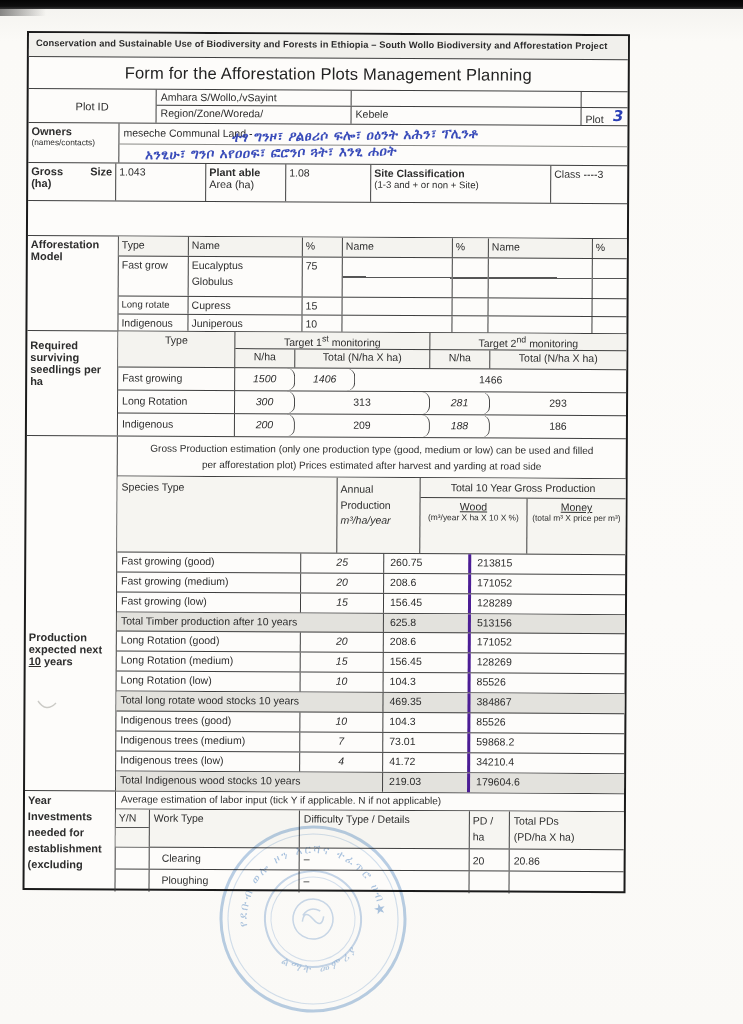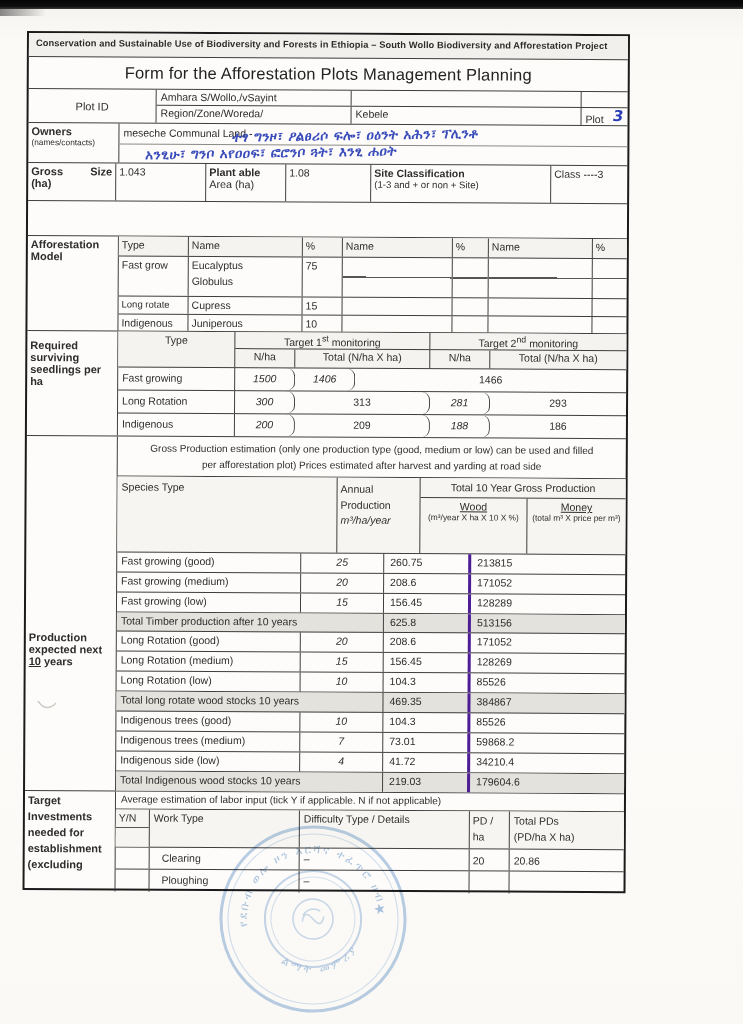--- a/index.html
+++ b/index.html
@@ -410,37 +410,37 @@
             <div class="pc-wood">104.3</div>
             <div class="pc-money">85526</div>
           </div>
           <div class="prow">
             <div class="pc-name">Indigenous trees (medium)</div>
             <div class="pc-annual it">7</div>
             <div class="pc-wood">73.01</div>
             <div class="pc-money">59868.2</div>
           </div>
           <div class="prow">
-            <div class="pc-name">Indigenous side (low)</div>
+            <div class="pc-name">Indigenous trees (low)</div>
             <div class="pc-annual it">4</div>
             <div class="pc-wood">41.72</div>
             <div class="pc-money">34210.4</div>
           </div>
           <div class="prow trow">
             <div class="pc-span">Total Indigenous wood stocks 10 years</div>
             <div class="pc-wood">219.03</div>
             <div class="pc-money">179604.6</div>
           </div>
         </div>
       </div>
     </div>
 
     <div class="row labor">
       <div class="lblcol b">
-        <div>Target</div>
+        <div>Year</div>
         <div>Investments</div>
         <div>needed for</div>
         <div>establishment</div>
         <div>(excluding</div>
       </div>
       <div class="ltable">
         <div class="lnote">Average estimation of labor input (tick Y if applicable. N if not applicable)</div>
         <div class="lhdr">
           <div class="l-yn midline2">Y/N</div>
           <div class="l-work">Work Type</div>

